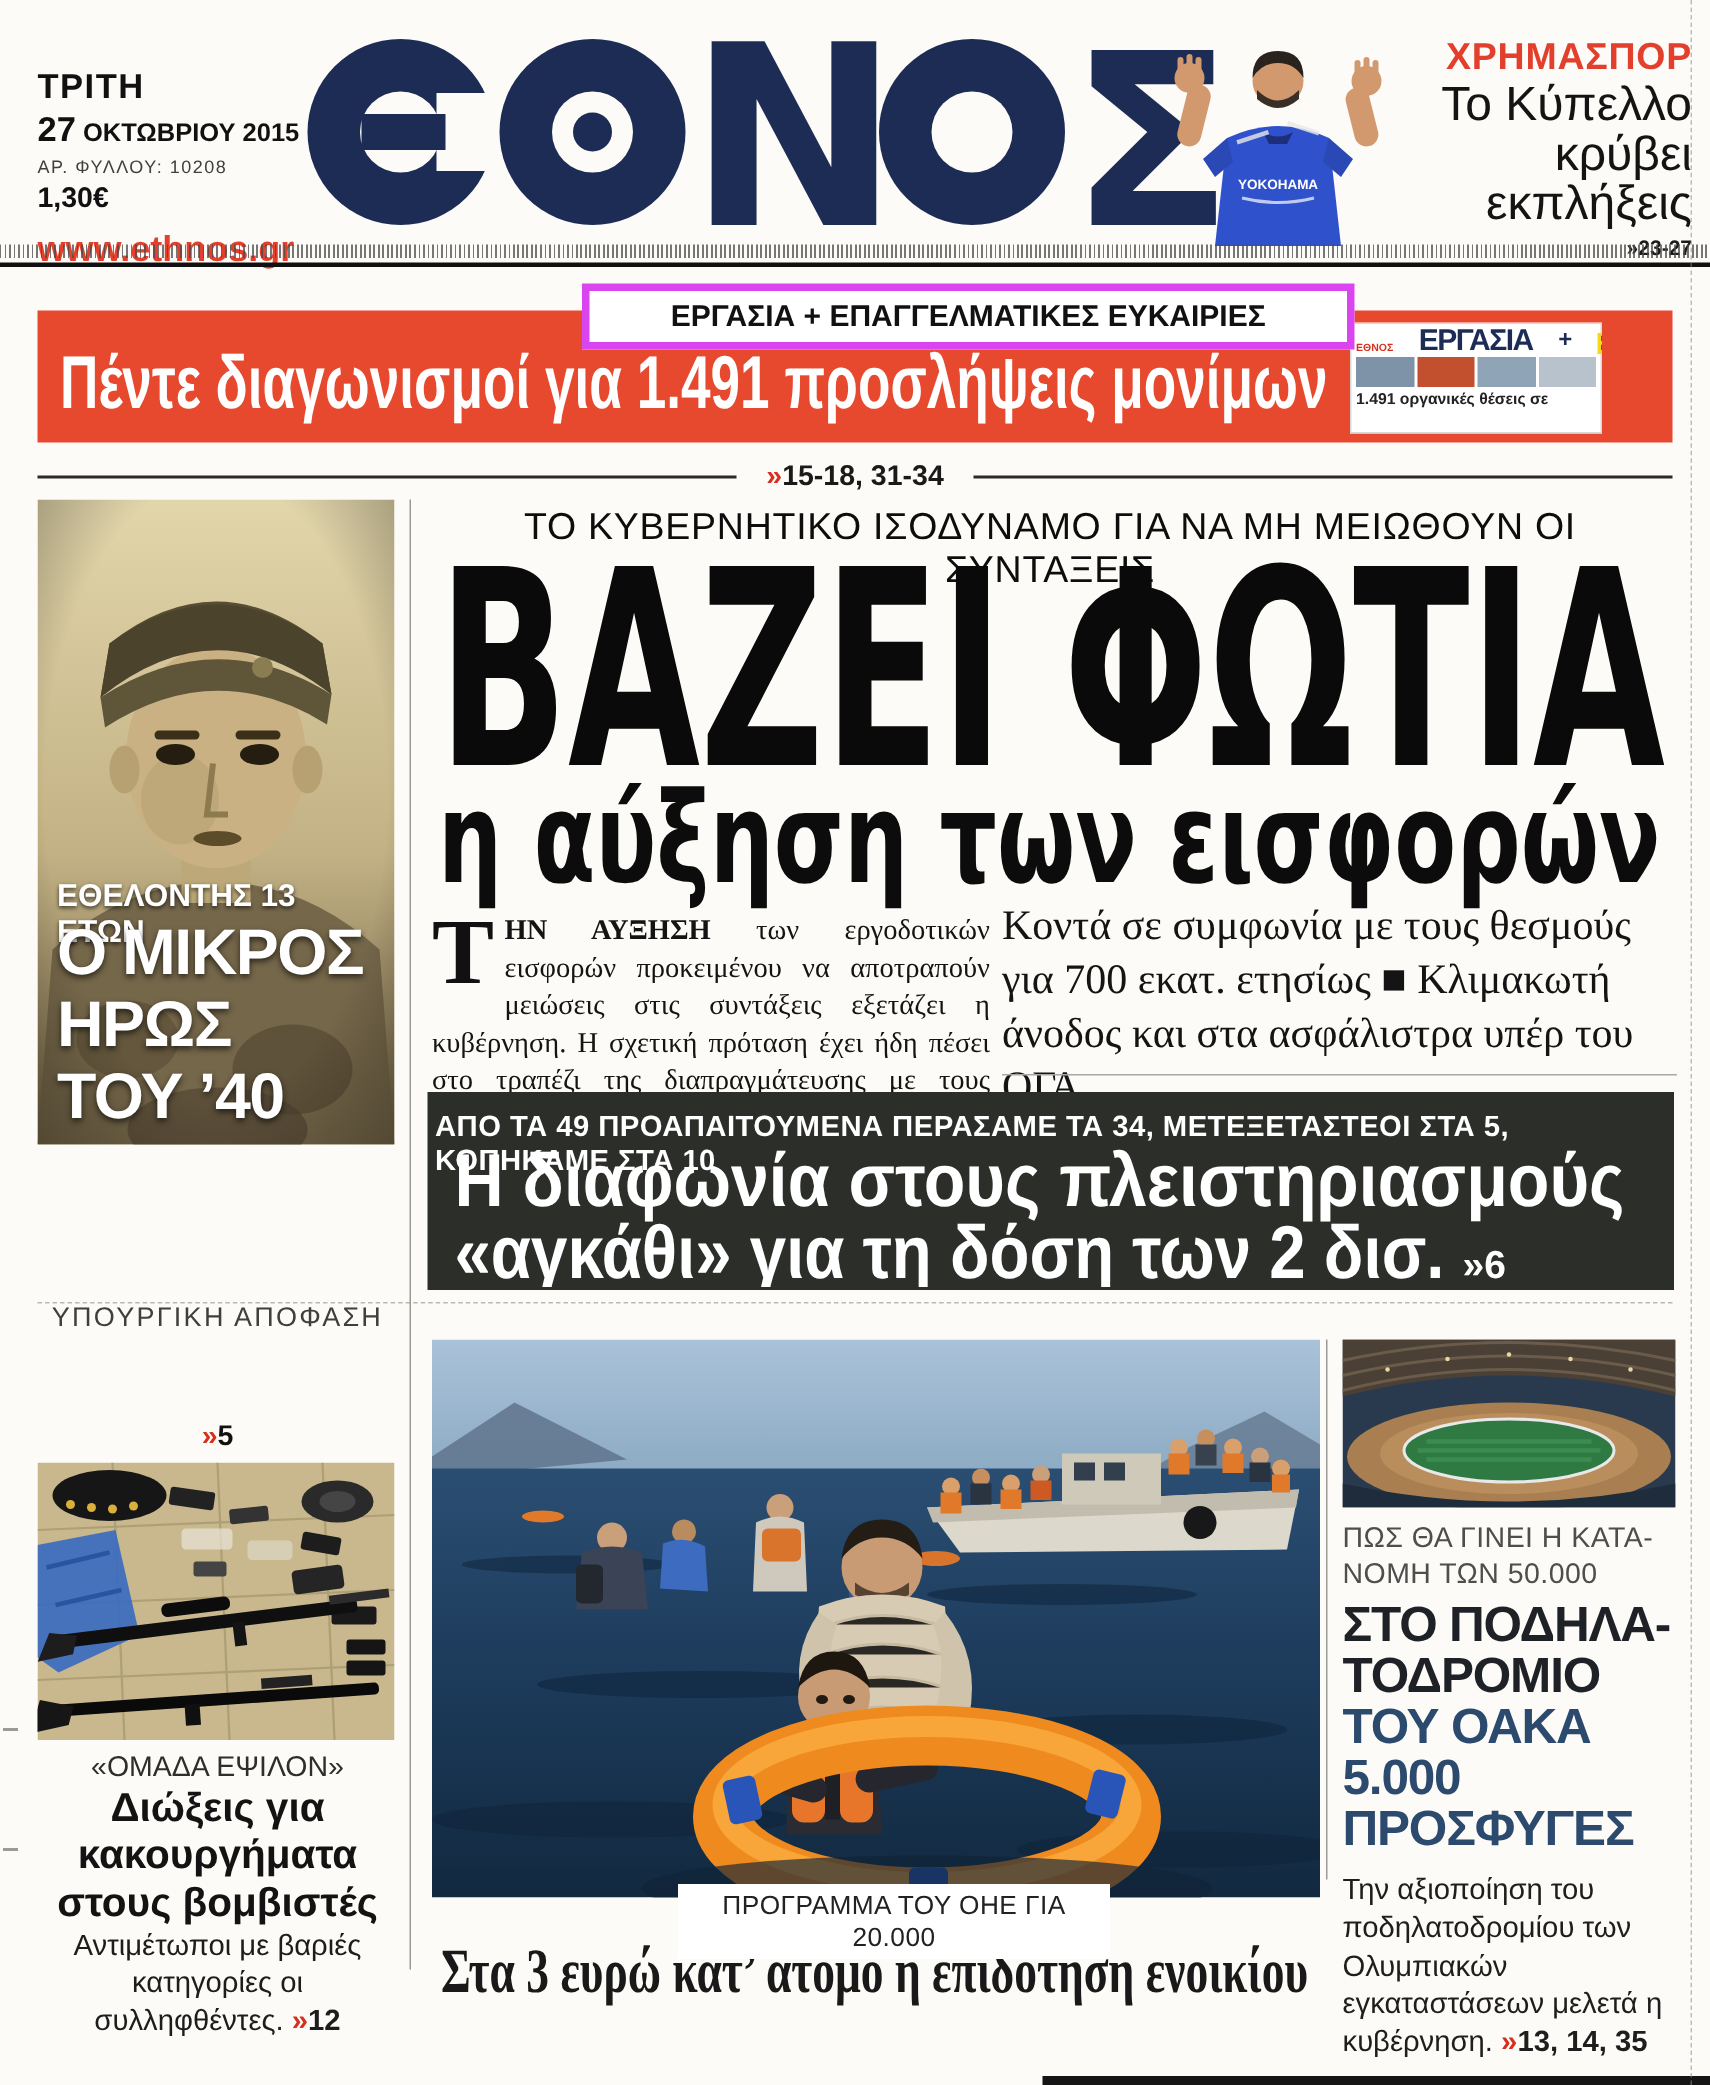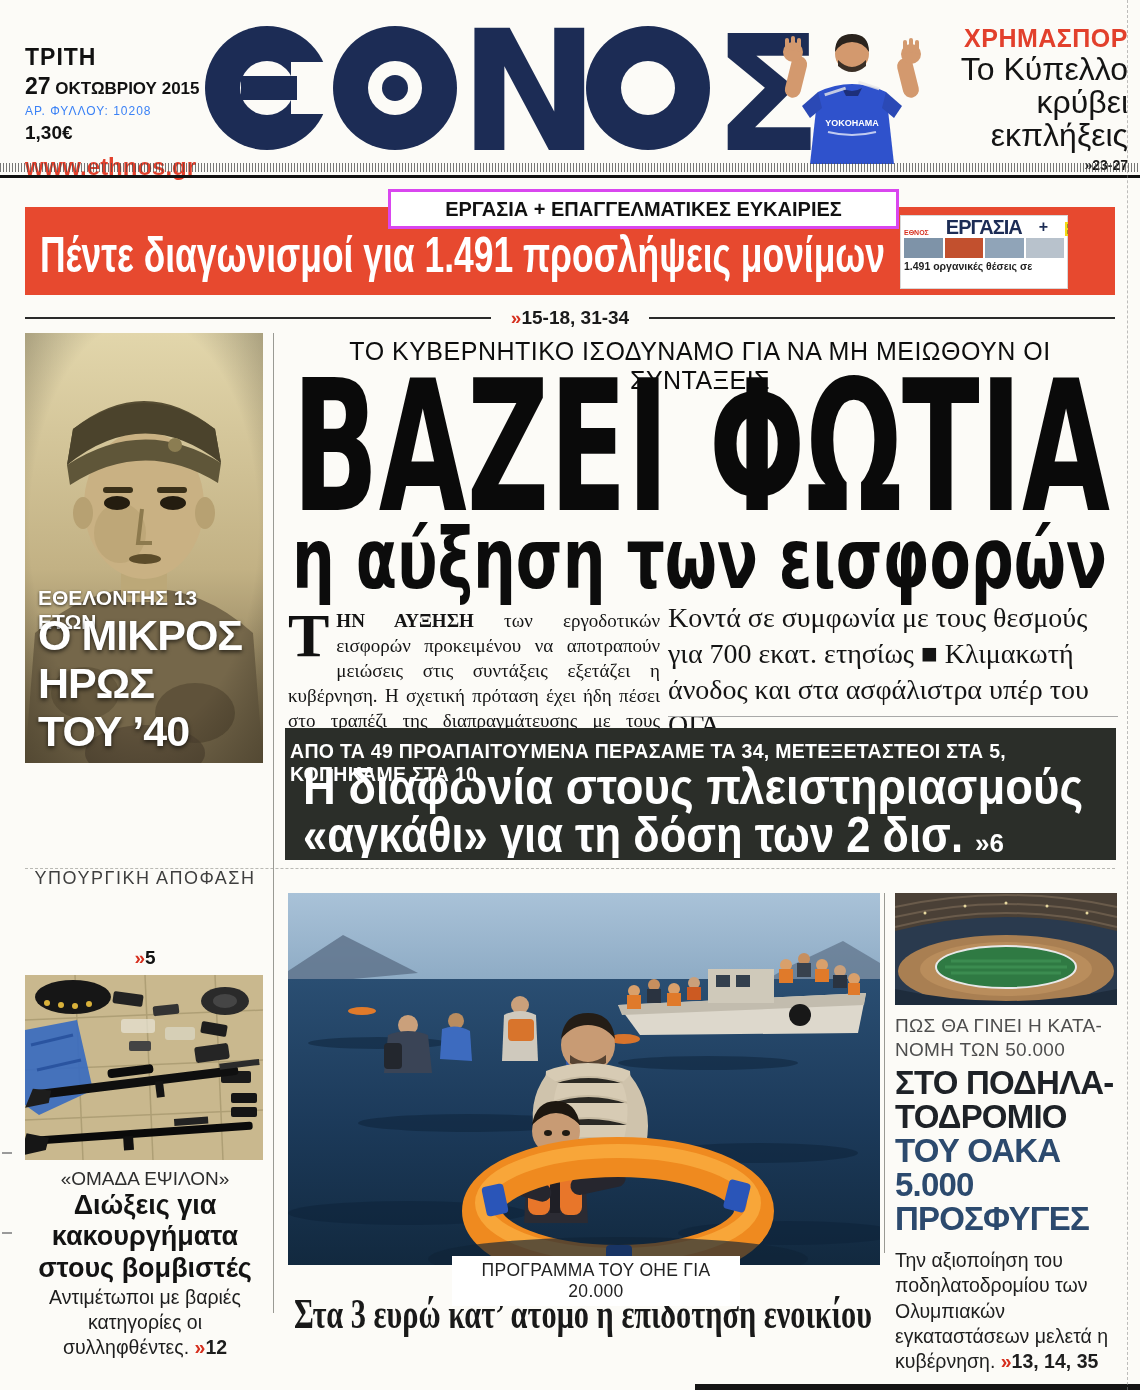--- a/index.html
+++ b/index.html
@@ -7,34 +7,34 @@
         font-family:"Liberation Sans","DejaVu Sans",sans-serif;color:#111;}
   .abs{position:absolute;}
   .serif{font-family:"Liberation Serif","DejaVu Serif",serif;}
   .chev{color:#d6301f;font-weight:700;}
   .chev-dark{color:#222;font-weight:700;}
 
   
   .hdr-day{font-size:23px;font-weight:700;letter-spacing:1px;}
   .hdr-date{font-size:17px;font-weight:700;margin-top:2px;}
   .hdr-date .num{font-size:23px;}
-  .hdr-issue{font-size:12px;color:#3b82f6;letter-spacing:1px;margin-top:4px;}
+  .hdr-issue{font-size:12px;color:#404040;letter-spacing:1px;margin-top:4px;}
   .hdr-price{font-size:19px;font-weight:700;margin-top:4px;}
   .hdr-web{font-size:24px;font-weight:700;color:#e2402c;margin-top:9px;}
   .sports{width:190px;text-align:right;}
   .sports .tag{color:#e2402c;font-weight:700;font-size:25px;letter-spacing:.5px;}
   .sports .ln{font-size:32px;line-height:33px;font-weight:500;color:#141414;}
   .sports .pg{font-size:14px;font-weight:700;margin-top:5px;color:#1a1a1a;}
   .barcode{left:0;top:163px;width:1140px;height:9px;opacity:.75;
     background:repeating-linear-gradient(90deg,#4a4a4a 0 1px,transparent 1px 3px);}
   .hdr-rule{left:0;top:175px;width:1140px;height:3px;background:#111;}
 
   
   .band{left:25px;top:207px;width:1090px;height:88px;background:#e7492f;}
-  .ergasia-box{left:388px;top:189px;width:505px;height:34px;background:#fff;border:3px solid #d946ef;
+  .ergasia-box{left:388px;top:189px;width:505px;height:34px;background:#fff;border:5px solid #d946ef;
     display:flex;align-items:center;justify-content:center;font-size:20px;font-weight:700;z-index:3;}
   .pages-row{left:25px;top:307px;width:1090px;display:flex;align-items:center;gap:20px;}
   .pages-row .rule{flex:1;height:2px;background:#2a2a2a;}
   .pages-row .txt{font-size:19px;font-weight:700;color:#1a1a1a;white-space:nowrap;}
   .supp-card{left:900px;top:215px;width:168px;height:74px;background:#fff;overflow:hidden;
     box-shadow:0 0 0 1px #d8d8d8 inset;padding:3px 4px;box-sizing:border-box;}
   .supp-top{display:flex;align-items:flex-end;gap:17px;}
   .supp-brand{color:#d6301f;font-size:7px;font-weight:700;}
   .supp-title{color:#1c2c55;font-size:20px;font-weight:800;letter-spacing:-1px;line-height:18px;}
   .supp-plus{color:#1c2c55;font-size:16px;font-weight:800;}

